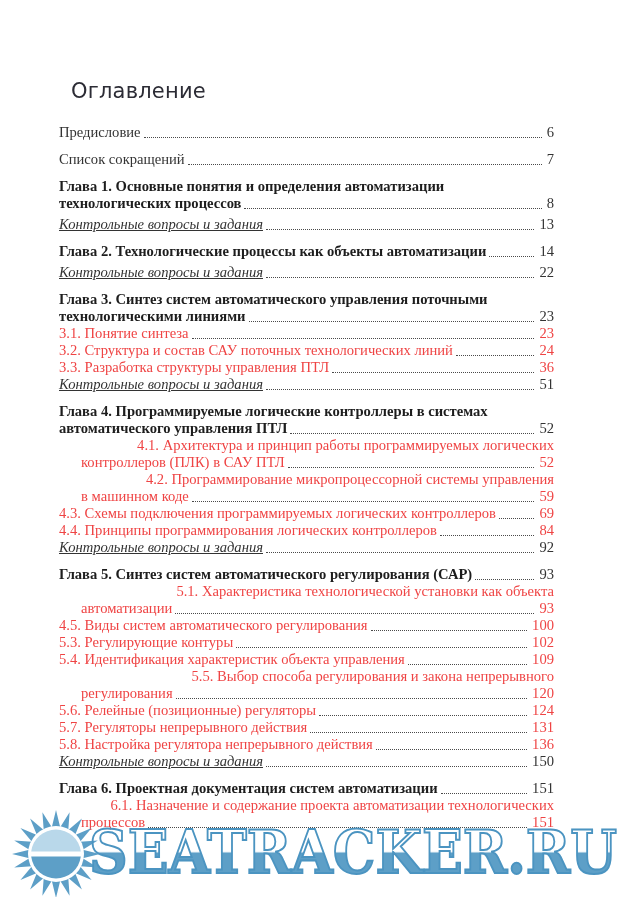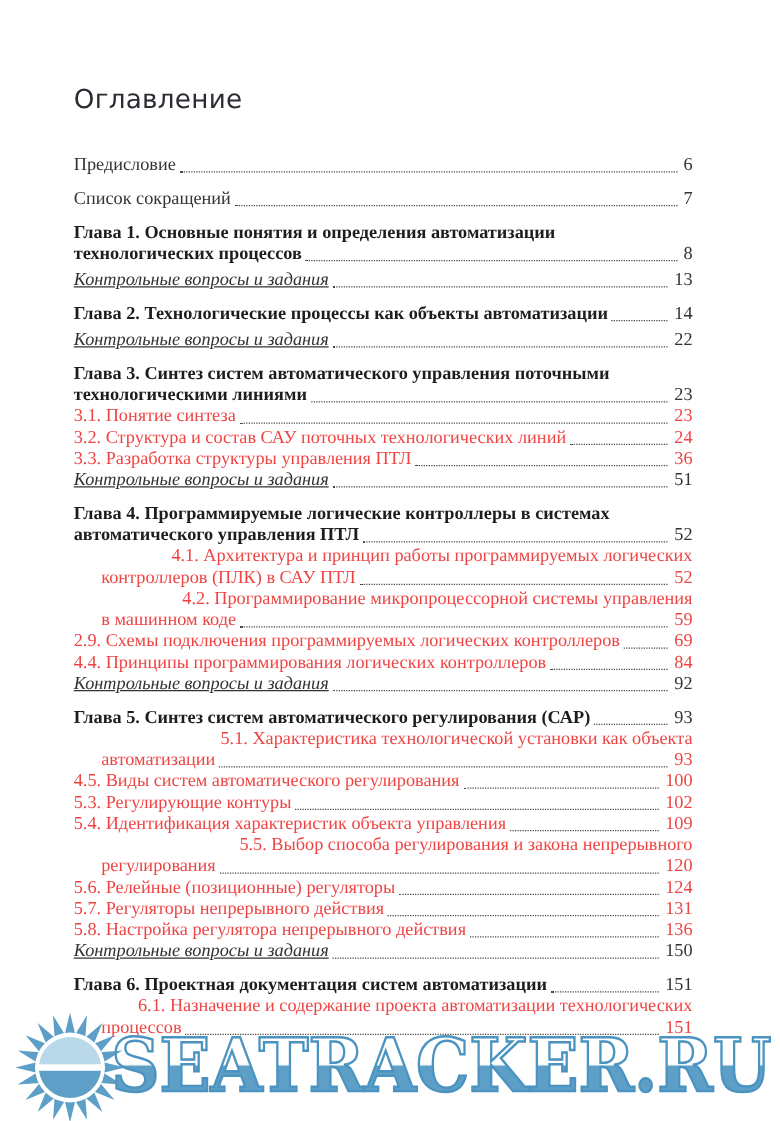--- a/index.html
+++ b/index.html
@@ -7,21 +7,21 @@
     width:624px;height:897px;
     background:#ffffff;
     overflow:hidden;
     position:relative;
     font-family:"Liberation Serif","DejaVu Serif",serif;
     color:#333333;
   }
   .page{position:absolute;inset:0;background:#ffffff;}
 
   .doc-title{
-    position:absolute;left:59px;top:69px;margin:0;
+    position:absolute;left:59px;top:69px;margin:12px;
     font-family:"DejaVu Sans","Liberation Sans",sans-serif;
     font-size:21px;font-weight:500;line-height:1;
     color:#2c2c35;letter-spacing:.2px;
   }
 
   .toc{
     position:absolute;left:59px;right:70px;top:124px;
     font-size:14.6px;line-height:17px;
   }
   .entry{color:#333333;}
@@ -154,21 +154,21 @@
       <div class="entry sub">
         <div class="pre-line">4.2. Программирование микропроцессорной системы управления</div>
         <div class="row indent">
           <span class="t">в машинном коде</span>
           <span class="dots"></span>
           <span class="pg">59</span>
         </div>
       </div>
       <div class="entry sub">
         <div class="row">
-          <span class="t">2.9. Схемы подключения программируемых логических контроллеров</span>
+          <span class="t">4.3. Схемы подключения программируемых логических контроллеров</span>
           <span class="dots"></span>
           <span class="pg">69</span>
         </div>
       </div>
       <div class="entry sub">
         <div class="row">
           <span class="t">4.4. Принципы программирования логических контроллеров</span>
           <span class="dots"></span>
           <span class="pg">84</span>
         </div>

